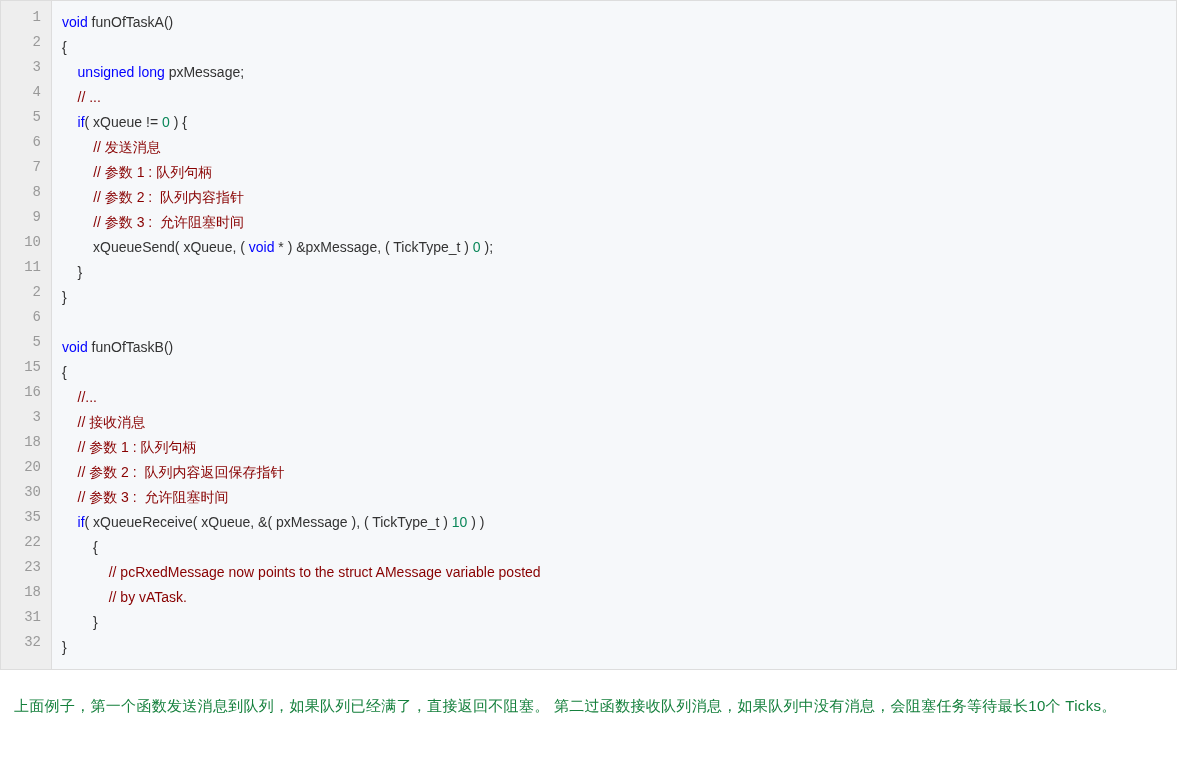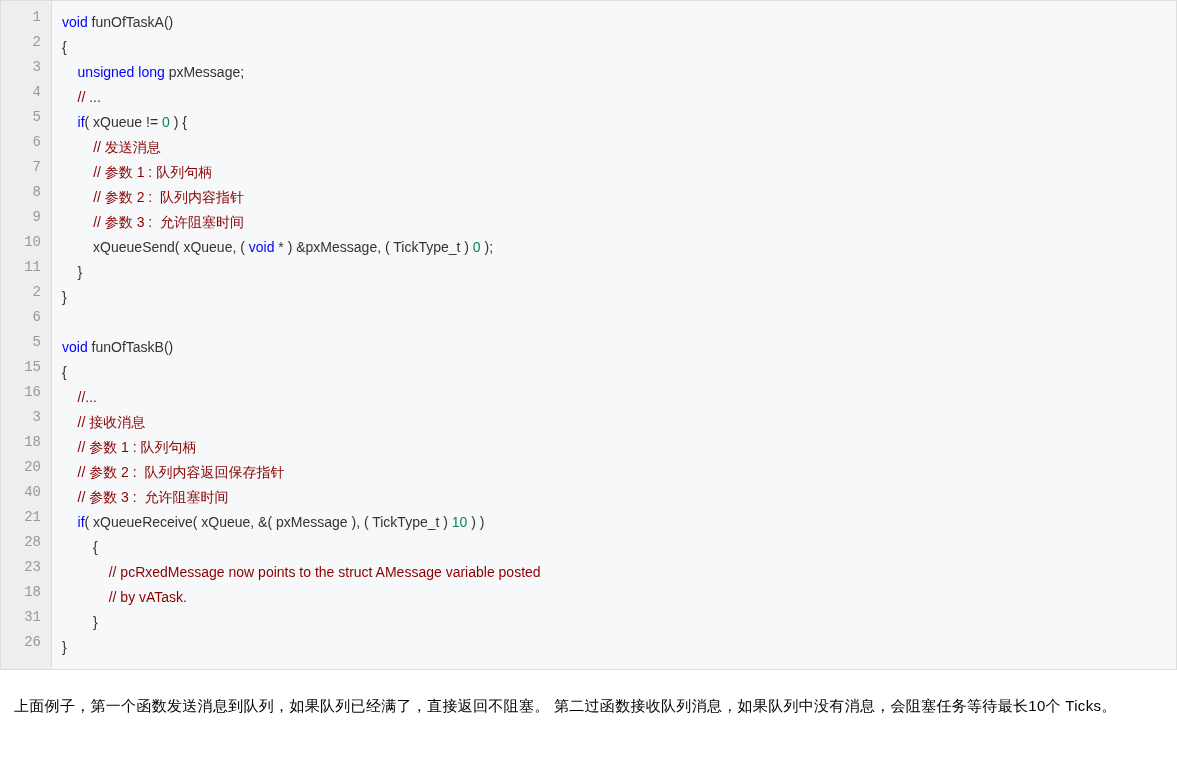--- a/index.html
+++ b/index.html
@@ -39,21 +39,21 @@
   }
   .code .line {
     height: 25px;
   }
   .kw { color: #0000ff; }
   .num { color: #098658; }
   .cm { color: #880000; }
   .paragraph {
     font-size: 15px;
     line-height: 1.9;
-    color: #000000;
+    color: #15803d;
     padding: 22px 14px 10px 14px;
     letter-spacing: 0.3px;
   }
 </style>
 </head>
 <body>
 
 <div class="code-block">
   <div class="gutter" id="gutter">
       <div>1</div>
@@ -68,24 +68,24 @@
       <div>10</div>
       <div>11</div>
       <div>2</div>
       <div>6</div>
       <div>5</div>
       <div>15</div>
       <div>16</div>
       <div>3</div>
       <div>18</div>
       <div>20</div>
-      <div>40</div>
-      <div>21</div>
-      <div>28</div>
+      <div>30</div>
+      <div>35</div>
+      <div>22</div>
       <div>23</div>
       <div>18</div>
       <div>31</div>
-      <div>26</div>
+      <div>32</div>
     </div>
   <div class="code" id="code"><div class="line"><span class="kw">void</span><span> </span><span>funOfTaskA</span><span>()</span></div><div class="line"><span>{</span></div><div class="line"><span>    </span><span class="kw">unsigned</span><span> </span><span class="kw">long</span><span> pxMessage;</span></div><div class="line"><span>    </span><span class="cm">// ...</span></div><div class="line"><span>    </span><span class="kw">if</span><span>( xQueue != </span><span class="num">0</span><span> ) {</span></div><div class="line"><span>        </span><span class="cm">// 发送消息</span></div><div class="line"><span>        </span><span class="cm">// 参数 1 : 队列句柄</span></div><div class="line"><span>        </span><span class="cm">// 参数 2 :  队列内容指针</span></div><div class="line"><span>        </span><span class="cm">// 参数 3 :  允许阻塞时间</span></div><div class="line"><span>        xQueueSend( xQueue, ( </span><span class="kw">void</span><span> * ) &amp;pxMessage, ( TickType_t ) </span><span class="num">0</span><span> );</span></div><div class="line"><span>    }</span></div><div class="line"><span>}</span></div><div class="line"><span></span></div><div class="line"><span class="kw">void</span><span> </span><span>funOfTaskB</span><span>()</span></div><div class="line"><span>{</span></div><div class="line"><span>    </span><span class="cm">//...</span></div><div class="line"><span>    </span><span class="cm">// 接收消息</span></div><div class="line"><span>    </span><span class="cm">// 参数 1 : 队列句柄</span></div><div class="line"><span>    </span><span class="cm">// 参数 2 :  队列内容返回保存指针</span></div><div class="line"><span>    </span><span class="cm">// 参数 3 :  允许阻塞时间</span></div><div class="line"><span>    </span><span class="kw">if</span><span>( xQueueReceive( xQueue, &amp;( pxMessage ), ( TickType_t ) </span><span class="num">10</span><span> ) )</span></div><div class="line"><span>        {</span></div><div class="line"><span>            </span><span class="cm">// pcRxedMessage now points to the struct AMessage variable posted</span></div><div class="line"><span>            </span><span class="cm">// by vATask.</span></div><div class="line"><span>        }</span></div><div class="line"><span>}</span></div></div>
 </div>
 
 <div class="paragraph">上面例子，第一个函数发送消息到队列，如果队列已经满了，直接返回不阻塞。 第二过函数接收队列消息，如果队列中没有消息，会阻塞任务等待最长10个 Ticks。</div>
 
 </body></html>

